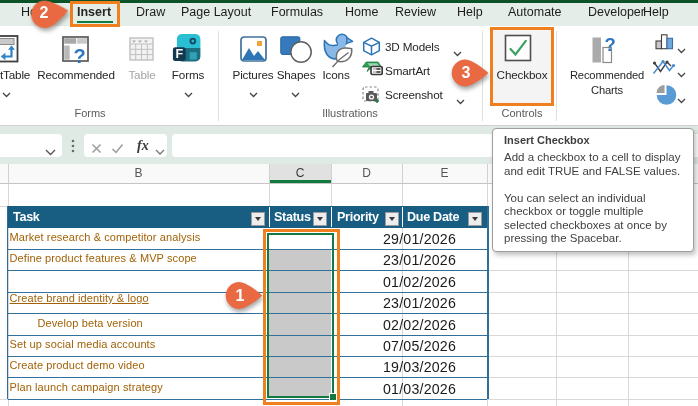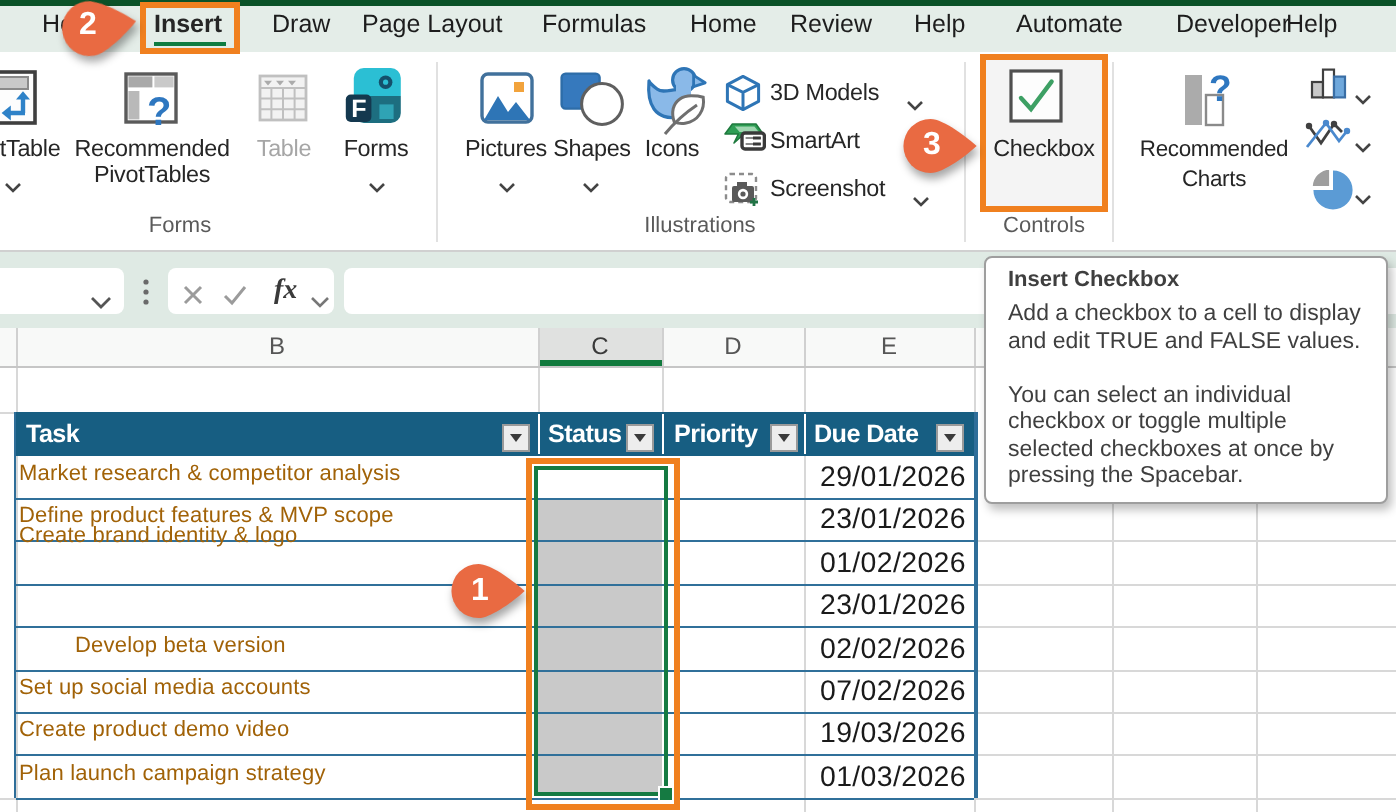--- a/index.html
+++ b/index.html
@@ -7,21 +7,21 @@
        font-family:"Liberation Sans",sans-serif;background:#fff;}
   .abs{position:absolute;}
   .vline{position:absolute;width:1px;background:#d8d8d8;}
   .hline{position:absolute;height:1px;background:#d8d8d8;}
   .rowline{position:absolute;height:1px;background:#30709a;}
   .tab{position:absolute;top:4.5px;font-size:12.5px;color:#1d1d1d;white-space:nowrap;}
   .glabel{position:absolute;font-size:11px;color:#5a5a5a;white-space:nowrap;}
   .btxt{position:absolute;font-size:11.7px;color:#262626;white-space:nowrap;text-align:center;letter-spacing:-0.15px;}
   .chev{position:absolute;}
   .celltxt{position:absolute;font-size:11px;color:#a16207;white-space:nowrap;letter-spacing:0.1px;}
-  .datetxt{position:absolute;font-size:14.2px;color:#1a1a1a;white-space:nowrap;text-align:right;letter-spacing:0.2px;}
+  .datetxt{position:absolute;font-size:14.2px;color:#1a1a1a;white-space:nowrap;text-align:left;letter-spacing:0.2px;}
   .hdrtxt{position:absolute;font-size:12.6px;font-weight:bold;color:#ffffff;white-space:nowrap;letter-spacing:-0.3px;}
   .filterbtn{position:absolute;width:14px;height:14px;background:#ededed;border:1px solid #9a9a9a;box-sizing:border-box;}
   .filterbtn::after{content:"";position:absolute;left:2.5px;top:4px;width:0;height:0;
     border-left:3.5px solid transparent;border-right:3.5px solid transparent;border-top:4.3px solid #3a3a3a;}
   .balloon-num{position:absolute;color:#fff;font-size:16px;line-height:16px;font-weight:bold;text-align:center;}
 </style>
 </head>
 <body>
 <div id="app">
 
@@ -65,21 +65,20 @@
   <div id="icon-recpivot" class="abs" style="left:62px;top:36px;">
     <svg width="28" height="27" viewBox="0 0 28 27">
       <rect x="1" y="1" width="25" height="24" fill="#fff" stroke="#5a5a5a" stroke-width="1.7"></rect>
       <rect x="2.2" y="2.2" width="12" height="5.5" fill="#a9a9a9"></rect>
       <rect x="15.2" y="2.2" width="9.6" height="5.5" fill="#c9c9c9"></rect>
       <rect x="2.2" y="9.5" width="5.5" height="14.2" fill="#b9b9b9"></rect>
       <text x="11.5" y="26.5" font-family="Liberation Sans" font-size="20" font-weight="bold" fill="#2e77c0">?</text>
     </svg>
   </div>
   <div class="btxt" style="left:26px;top:68px;width:100px;">Recommended</div>
-  <div class="btxt" style="left:26px;top:81px;width:100px;">PivotTables</div>
   <div id="icon-table" class="abs" style="left:129px;top:37px;">
     <svg width="25" height="24" viewBox="0 0 25 24">
       <rect x="1" y="1" width="23" height="22" fill="#f2f2f2" stroke="#c0c0c0" stroke-width="1.4"></rect>
       <path d="M1,7 h23 M1,12.3 h23 M1,17.6 h23 M6.7,7 v16 M12.5,7 v16 M18.3,7 v16" stroke="#c0c0c0" stroke-width="1"></path>
       <path d="M3,3.4 l2,2.4 l2,-2.4 Z M9,3.4 l2,2.4 l2,-2.4 Z M15,3.4 l2,2.4 l2,-2.4 Z" fill="#ababab"></path>
     </svg>
   </div>
   <div class="btxt" style="left:112px;top:68px;width:60px;color:#a6a6a6;">Table</div>
   <div id="icon-forms" class="abs" style="left:172px;top:34px;">
     <svg width="30" height="28" viewBox="0 0 30 28">
@@ -295,31 +294,31 @@
   <div class="rowline" style="left:8px;top:270px;width:479px;"></div>
   <div class="rowline" style="left:8px;top:292px;width:479px;"></div>
   <div class="rowline" style="left:8px;top:313px;width:479px;"></div>
   <div class="rowline" style="left:8px;top:335px;width:479px;"></div>
   <div class="rowline" style="left:8px;top:356px;width:479px;"></div>
   <div class="rowline" style="left:8px;top:377px;width:479px;"></div>
   <div class="rowline" style="left:8px;top:399px;width:479px;"></div>
 
   <div class="celltxt" style="left:9.5px;top:231.0px;">Market research &amp; competitor analysis</div>
   <div class="celltxt" style="left:9.5px;top:252.4px;">Define product features &amp; MVP scope</div>
-  <div class="celltxt" style="left:9.5px;top:262px;">Create brand identity &amp; logo</div>
+  <div class="celltxt" style="left:9.5px;top:292px;text-decoration:underline;">Create brand identity &amp; logo</div>
   <div class="celltxt" style="left:9.5px;top:316.6px;padding-left:28px;">Develop beta version</div>
   <div class="celltxt" style="left:9.5px;top:338.0px;">Set up social media accounts</div>
   <div class="celltxt" style="left:9.5px;top:359.4px;">Create product demo video</div>
   <div class="celltxt" style="left:9.5px;top:380.8px;">Plan launch campaign strategy</div>
   <div class="datetxt" style="left:383px;top:231.0px;width:100px;">29/01/2026</div>
   <div class="datetxt" style="left:383px;top:252.4px;width:100px;">23/01/2026</div>
   <div class="datetxt" style="left:383px;top:273.8px;width:100px;">01/02/2026</div>
   <div class="datetxt" style="left:383px;top:295.2px;width:100px;">23/01/2026</div>
   <div class="datetxt" style="left:383px;top:316.6px;width:100px;">02/02/2026</div>
-  <div class="datetxt" style="left:383px;top:338.0px;width:100px;">07/02/2026</div>
+  <div class="datetxt" style="left:383px;top:338.0px;width:100px;">07/05/2026</div>
   <div class="datetxt" style="left:383px;top:359.4px;width:100px;">19/03/2026</div>
   <div class="datetxt" style="left:383px;top:380.8px;width:100px;">01/03/2026</div>
 
   <div class="abs" style="left:266.5px;top:232.5px;width:67px;height:165px;border:2.5px solid #157a42;box-sizing:border-box;"></div>
   <div class="abs" style="left:328.5px;top:392.5px;width:6px;height:6px;background:#157a42;border:1px solid #fff;box-sizing:content-box;"></div>
 
   <div class="abs" style="left:262.5px;top:229px;width:77.5px;height:176px;border:3.5px solid #f0801f;box-sizing:border-box;"></div>
 
   <div id="balloon2" class="abs" style="left:29px;top:-1px;transform:rotate(-9deg);filter:drop-shadow(1px 3px 2px rgba(0,0,0,0.35));">
     <svg width="42" height="29" viewBox="0 0 40 30">

